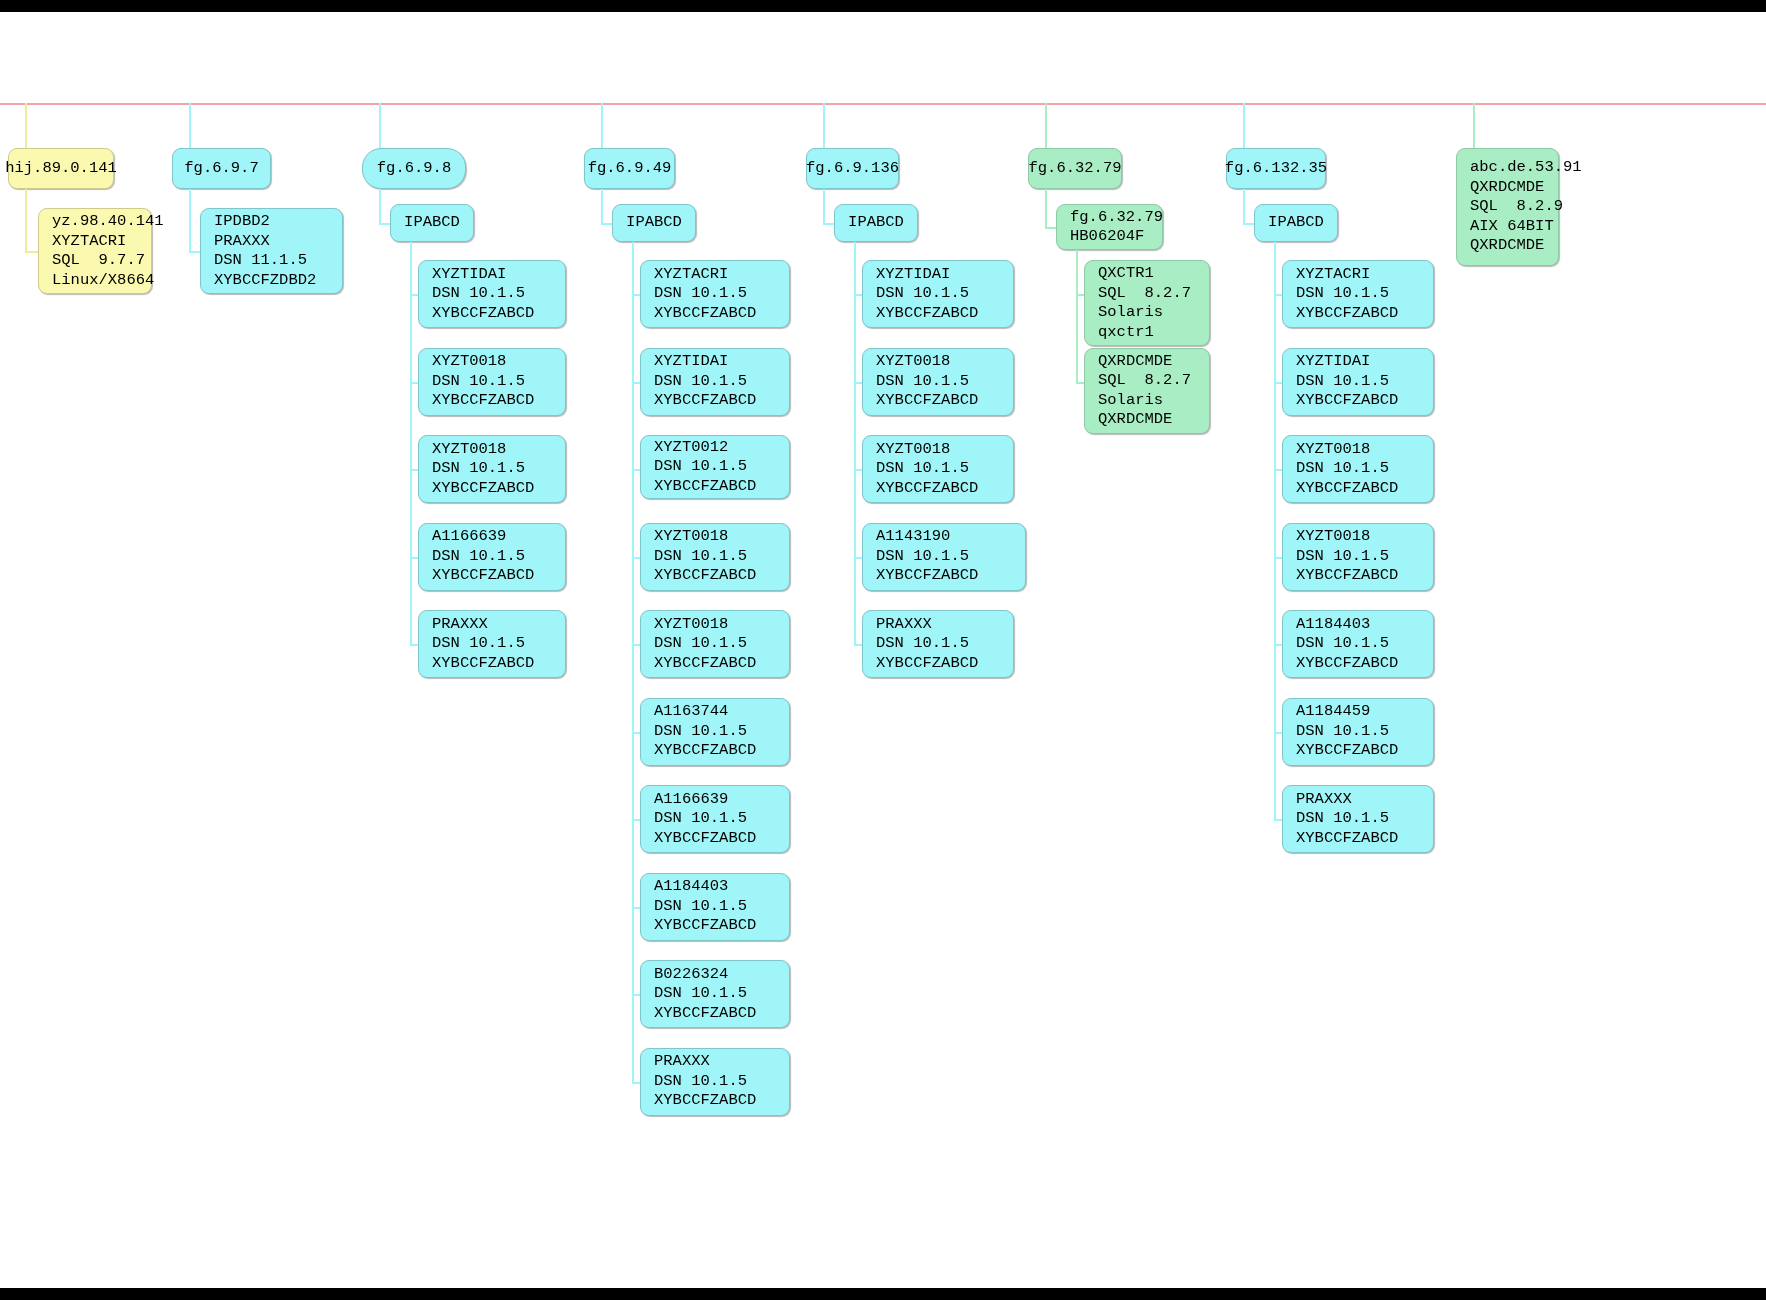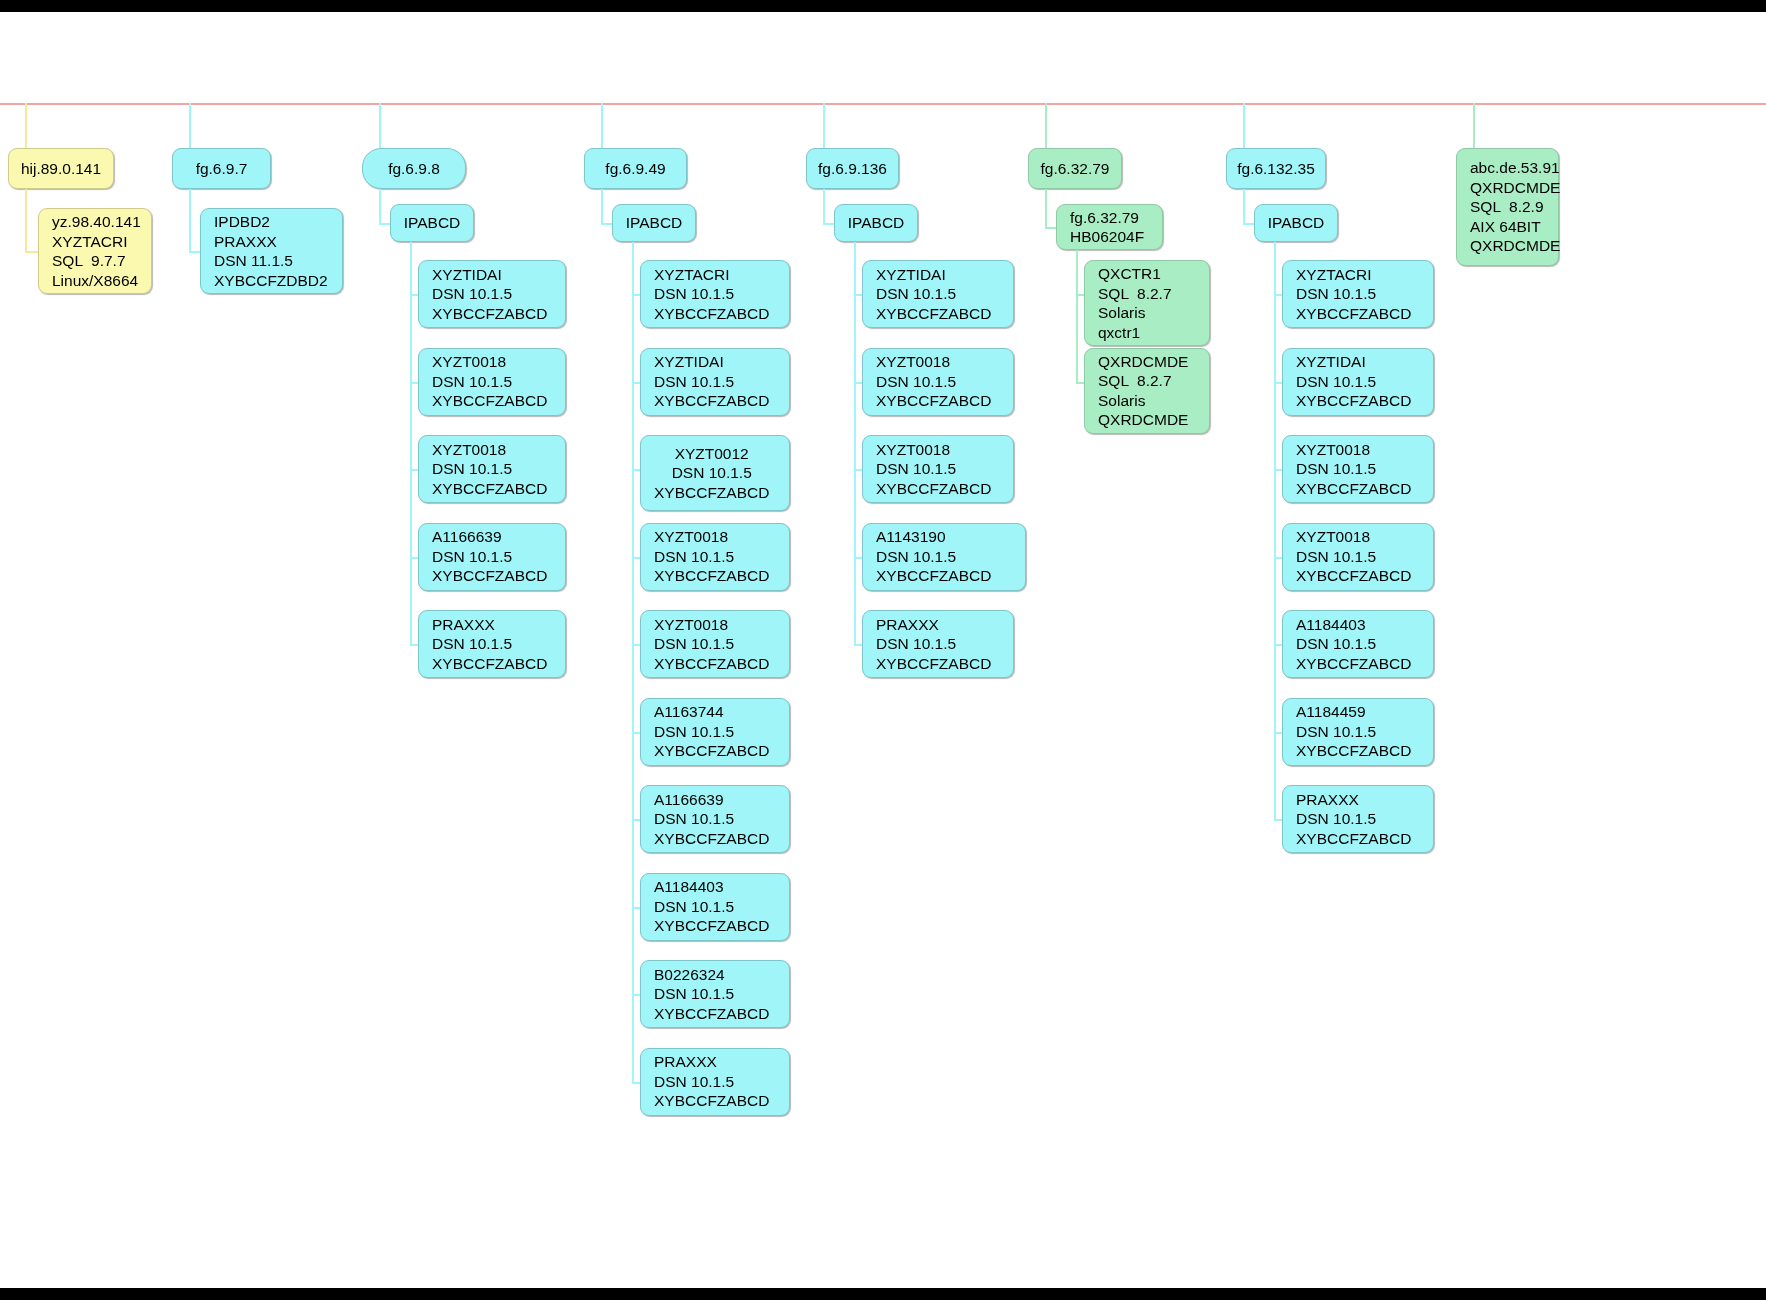--- a/index.html
+++ b/index.html
@@ -1,20 +1,20 @@
 <!DOCTYPE html>
 <html><head>
 <meta charset="utf-8">
 <style>
   html,body{margin:0;padding:0;background:#000;}
   #canvas{
     position:relative;
     width:1766px;height:1300px;
     background:#ffffff;
-    font-family:Liberation Sans, sans-serif;
+    font-family:Liberation Mono, monospace;
     overflow:hidden;
   }
   .bandtop{position:absolute;left:0;top:0;width:1766px;height:12px;background:#000;}
   .bandbot{position:absolute;left:0;top:1288px;width:1766px;height:12px;background:#000;}
 
   
   .bus{position:absolute;height:0;border-top:2px solid #f2a3a3;}
 
   
   .vline{position:absolute;width:0;}
@@ -86,35 +86,35 @@
 XYBCCFZABCD</span></div>
       <div class="hline" style="left: 410px; top: 556.5px; width: 8px; border-top: 2px solid rgb(159, 245, 247);"></div>
       <div class="node pad cyan" style="left: 418px; top: 522.5px; width: 148px; height: 68px; align-items: center;"><span class="txt">A1166639
 DSN 10.1.5
 XYBCCFZABCD</span></div>
       <div class="hline" style="left: 410px; top: 644px; width: 8px; border-top: 2px solid rgb(159, 245, 247);"></div>
       <div class="node pad cyan" style="left: 418px; top: 610px; width: 148px; height: 68px; align-items: center;"><span class="txt">PRAXXX
 DSN 10.1.5
 XYBCCFZABCD</span></div>
       <div class="vline" style="left: 601px; top: 103px; height: 45px; border-left: 2px solid rgb(159, 245, 247);"></div>
-      <div class="node center cyan" style="left: 584px; top: 148px; width: 103px; min-height: 41px;"><span class="txt">fg.6.9.49</span></div>
+      <div class="node center cyan" style="left: 584px; top: 148px; width: 91px; min-height: 41px;"><span class="txt">fg.6.9.49</span></div>
       <div class="vline" style="left: 601px; top: 189px; height: 34px; border-left: 2px solid rgb(159, 245, 247);"></div>
       <div class="hline" style="left: 601px; top: 223px; width: 11px; border-top: 2px solid rgb(159, 245, 247);"></div>
       <div class="node center cyan" style="left: 612px; top: 204px; width: 84px; height: 38px;"><span class="txt">IPABCD</span></div>
       <div class="vline" style="left: 632px; top: 242px; height: 839.5px; border-left: 2px solid rgb(159, 245, 247);"></div>
       <div class="hline" style="left: 632px; top: 294px; width: 8px; border-top: 2px solid rgb(159, 245, 247);"></div>
       <div class="node pad cyan" style="left: 640px; top: 260px; width: 150px; height: 68px; align-items: center;"><span class="txt">XYZTACRI
 DSN 10.1.5
 XYBCCFZABCD</span></div>
       <div class="hline" style="left: 632px; top: 381.5px; width: 8px; border-top: 2px solid rgb(159, 245, 247);"></div>
       <div class="node pad cyan" style="left: 640px; top: 347.5px; width: 150px; height: 68px; align-items: center;"><span class="txt">XYZTIDAI
 DSN 10.1.5
 XYBCCFZABCD</span></div>
       <div class="hline" style="left: 632px; top: 469px; width: 8px; border-top: 2px solid rgb(159, 245, 247);"></div>
-      <div class="node pad cyan" style="left: 640px; top: 435px; width: 150px; height: 76px; align-items: center; text-align: center;"><span class="txt">XYZT0012
+      <div class="node pad cyan" style="left: 640px; top: 435px; width: 150px; height: 64px; align-items: center;"><span class="txt">XYZT0012
 DSN 10.1.5
 XYBCCFZABCD</span></div>
       <div class="hline" style="left: 632px; top: 556.5px; width: 8px; border-top: 2px solid rgb(159, 245, 247);"></div>
       <div class="node pad cyan" style="left: 640px; top: 522.5px; width: 150px; height: 68px; align-items: center;"><span class="txt">XYZT0018
 DSN 10.1.5
 XYBCCFZABCD</span></div>
       <div class="hline" style="left: 632px; top: 644px; width: 8px; border-top: 2px solid rgb(159, 245, 247);"></div>
       <div class="node pad cyan" style="left: 640px; top: 610px; width: 150px; height: 68px; align-items: center;"><span class="txt">XYZT0018
 DSN 10.1.5
 XYBCCFZABCD</span></div>

